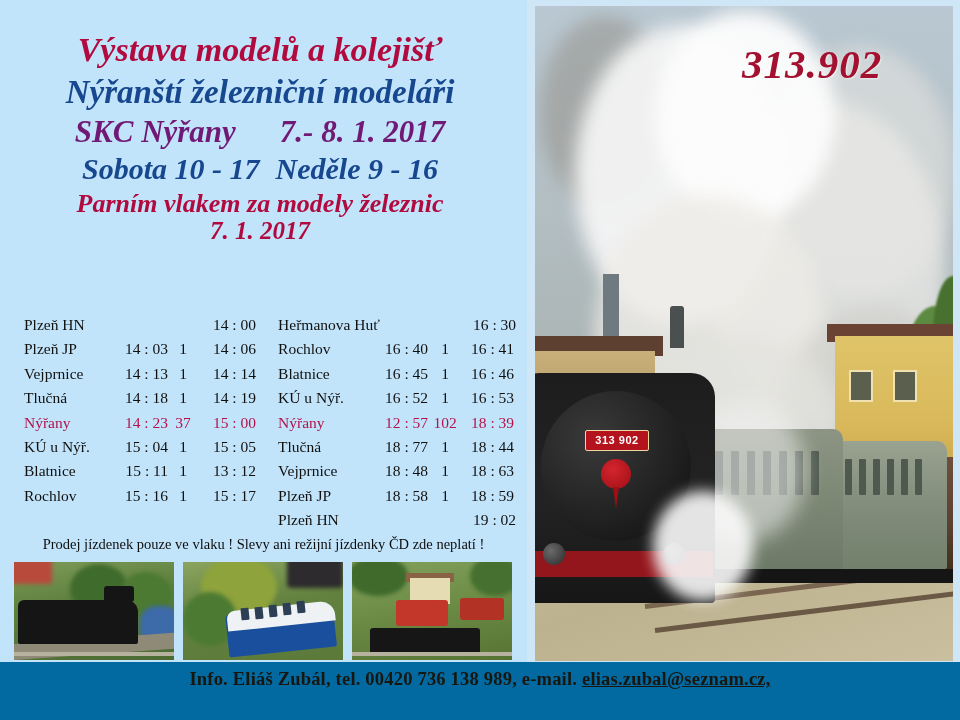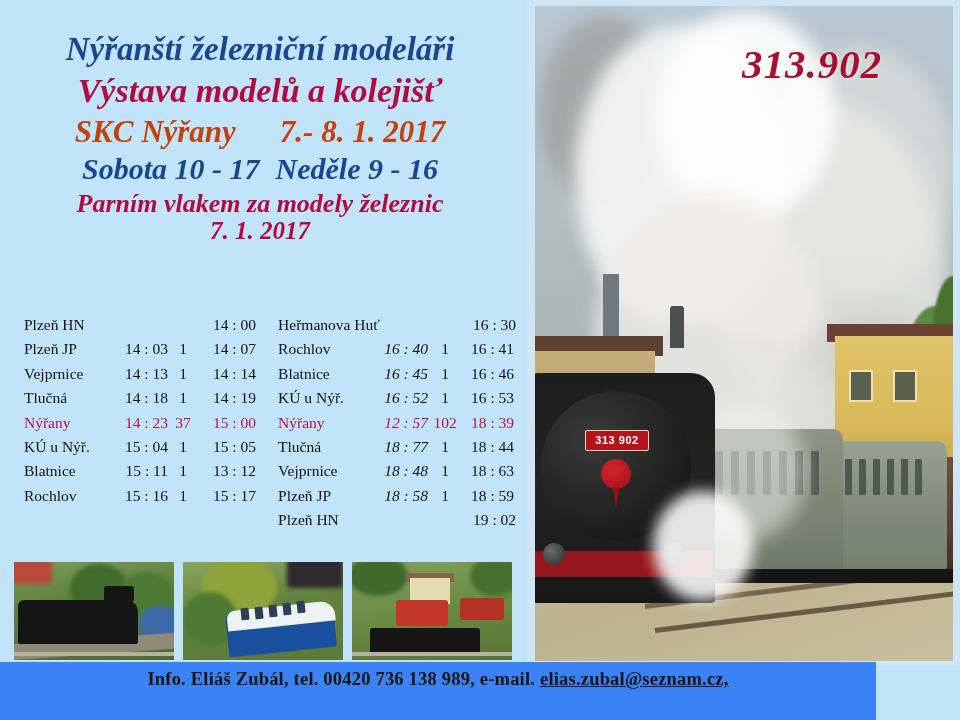--- a/index.html
+++ b/index.html
@@ -93,40 +93,40 @@
     font-family:"Liberation Serif",serif;font-weight:bold;font-style:italic;
     font-size:41px;color:#a31030;letter-spacing:1px;
     text-shadow:1px 1px 2px rgba(255,255,255,.55);
   }
 
   
   .headings{position:absolute;left:0;top:32px;width:520px;text-align:center;}
   .h-line{font-weight:bold;font-style:italic;line-height:1.06;white-space:nowrap;}
   .h1{font-size:33px;color:#17488f;margin-bottom:6px;}
   .h2{font-size:34px;color:#b10a3e;margin-bottom:7px;}
-  .h3{font-size:31px;color:#c2410c;margin-bottom:4px;}
+  .h3{font-size:31px;color:#701a75;margin-bottom:4px;}
   .h4{font-size:30px;color:#17488f;margin-bottom:5px;}
   .h5{font-size:26px;color:#b10a3e;margin-bottom:1px;}
   .h6{font-size:25px;color:#b10a3e;}
   .h3 .gap{display:inline-block;width:44px;}
   .h4 .gap{display:inline-block;width:16px;}
 
   
   .tt{position:absolute;top:316px;left:0;width:527px;display:flex;gap:0px;}
   .tt-col{font-size:15.5px;color:#10100f;}
   .tt-col.left{width:262px;padding-left:24px;}
   .tt-col.right{width:265px;padding-left:8px;}
   .tt-row{display:flex;align-items:baseline;height:24.4px;white-space:nowrap;}
   .tt-row.hi{color:#b4124a;}
   .tt-row .st{width:86px;display:inline-block;}
   .tt-row .ar{width:58px;display:inline-block;text-align:right;}
   .tt-row .mn{width:30px;display:inline-block;text-align:center;}
   .tt-row .dp{width:58px;display:inline-block;text-align:right;}
   .tt-col.right .tt-row .st{width:96px;}
-  .tt-col.right .tt-row .ar{width:54px;font-style:italic;}
+  .tt-col.right .tt-row .ar{width:54px;}
   .tt-col.right .tt-row .mn{width:34px;}
   .tt-col.right .tt-row .dp{width:52px;}
   .tt-row .single{display:inline-block;width:146px;text-align:right;padding-right:0px;}
   .tt-col.right .tt-row .single{width:142px;}
 
   .notice{position:absolute;top:536px;left:0;width:527px;text-align:center;
     font-size:14.5px;color:#0d0d0d;white-space:nowrap;}
 
   
   .strip{position:absolute;top:562px;left:14px;width:498px;height:98px;display:flex;gap:9px;}
@@ -145,21 +145,21 @@
   .rc-top{position:absolute;left:44px;bottom:34px;width:108px;height:20px;background:#eef2f5;
     border-radius:8px 14px 0 0;transform:rotate(-6deg);}
   .rc-win{position:absolute;background:#2c3f55;border-radius:1px;}
   .dz-red{position:absolute;left:44px;bottom:34px;width:52px;height:26px;background:#c3362a;border-radius:3px;}
   .dz-red2{position:absolute;left:108px;bottom:40px;width:44px;height:22px;background:#b33226;border-radius:3px;}
   .dz-blk{position:absolute;left:18px;bottom:6px;width:110px;height:26px;background:#161616;border-radius:3px;}
   .dz-house{position:absolute;left:58px;bottom:56px;width:40px;height:26px;background:#e6dcb4;}
   .dz-roof{position:absolute;left:54px;bottom:78px;width:48px;height:9px;background:#8a6244;}
 
   
-  .footer{position:absolute;left:0;bottom:0;width:876px;height:58px;background:#3b82f6;
+  .footer{position:absolute;left:0;bottom:0;width:960px;height:58px;background:#0369a1;
     text-align:center;padding-top:5px;box-sizing:border-box;}
   .f-line{font-size:18.5px;color:#17170f;font-weight:bold;letter-spacing:.2px;line-height:1.35;}
   .f-mail{text-decoration:underline;}
 </style>
 </head>
 <body>
 
 <div id="poster">
 
   <div class="photo-pane">
@@ -224,43 +224,43 @@
       <div class="buffbeam"></div>
       <div class="buffer bf1"></div>
       <div class="buffer bf2"></div>
       <div class="steamjet"></div>
     </div>
   </div>
 
   <div class="loco-number">313.902</div>
 
   <div class="headings">
+    <div class="h-line h2">Výstava modelů a kolejišť</div>
     <div class="h-line h1">Nýřanští železniční modeláři</div>
-    <div class="h-line h2">Výstava modelů a kolejišť</div>
     <div class="h-line h3">
       <span>SKC Nýřany</span><span class="gap"></span><span>7.- 8. 1. 2017</span>
     </div>
     <div class="h-line h4">
       <span>Sobota 10 - 17</span><span class="gap"></span><span>Neděle  9 - 16</span>
     </div>
     <div class="h-line h5">Parním vlakem za modely železnic</div>
     <div class="h-line h6">7. 1. 2017</div>
   </div>
 
   <div class="tt">
     <div class="tt-col left">
         <div class="tt-row">
           <span class="st">Plzeň HN</span>
           <span class="single">14 : 00</span>
         </div>
         <div class="tt-row">
           <span class="st">Plzeň JP</span>
           <span class="ar">14 : 03</span>
           <span class="mn">1</span>
-          <span class="dp">14 : 07</span>
+          <span class="dp">14 : 06</span>
         </div>
         <div class="tt-row">
           <span class="st">Vejprnice</span>
           <span class="ar">14 : 13</span>
           <span class="mn">1</span>
           <span class="dp">14 : 14</span>
         </div>
         <div class="tt-row">
           <span class="st">Tlučná</span>
           <span class="ar">14 : 18</span>
@@ -339,20 +339,21 @@
           <span class="mn">1</span>
           <span class="dp">18 : 59</span>
         </div>
         <div class="tt-row">
           <span class="st">Plzeň HN</span>
           <span class="single">19 :  02</span>
         </div>
       </div>
   </div>
 
+  <div class="notice">Prodej jízdenek pouze ve vlaku ! Slevy ani režijní jízdenky ČD zde neplatí !</div>
 
   <div class="strip">
     <div class="thumb">
       <div class="th-sky tb1"></div>
       <div class="blob" style="left:-6px;top:-4px;width:44px;height:26px;background:#b84a3c;border-radius:3px;"></div>
       <div class="blob" style="left:56px;top:2px;width:58px;height:50px;background:#3f6b2c;"></div>
       <div class="blob" style="left:106px;top:10px;width:52px;height:46px;background:#4c7a32;"></div>
       <div class="blob" style="left:126px;top:44px;width:40px;height:40px;background:#3d6aa8;border-radius:40%;"></div>
       <div class="tr-track"></div>
       <div class="tr-loco"></div>

